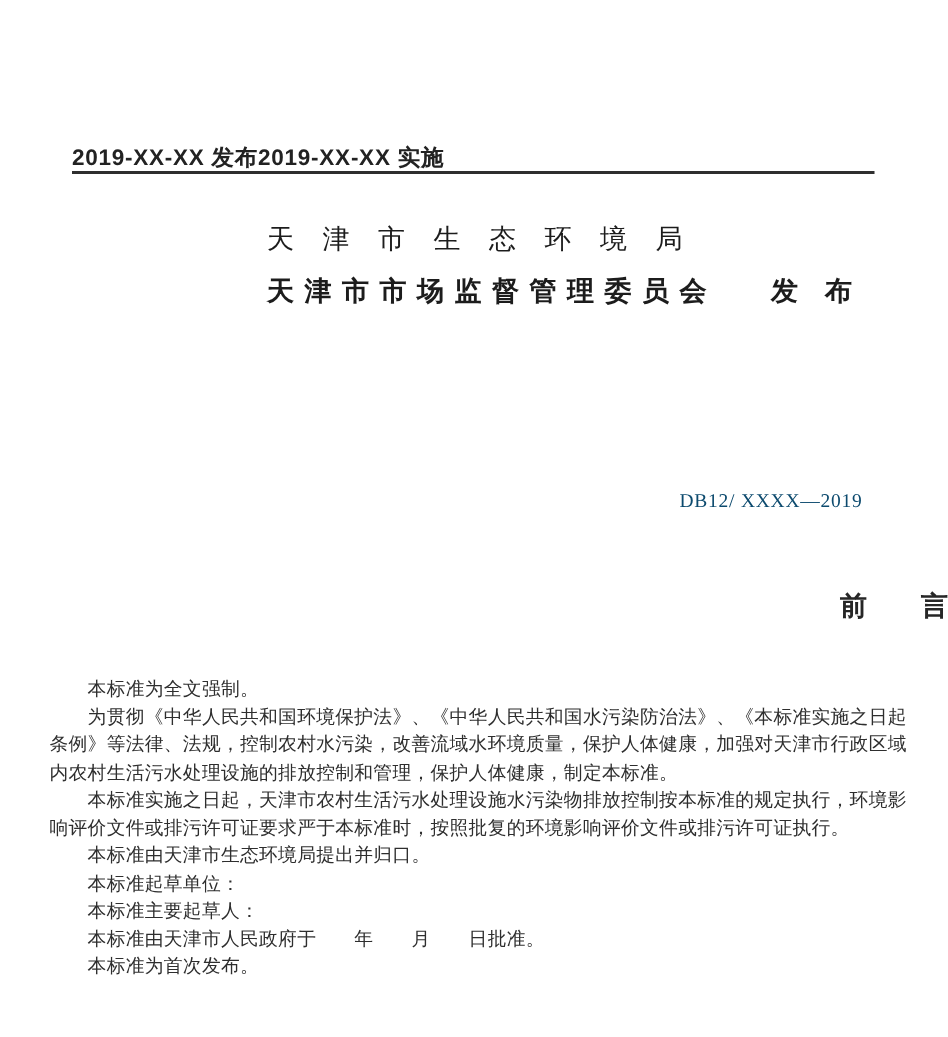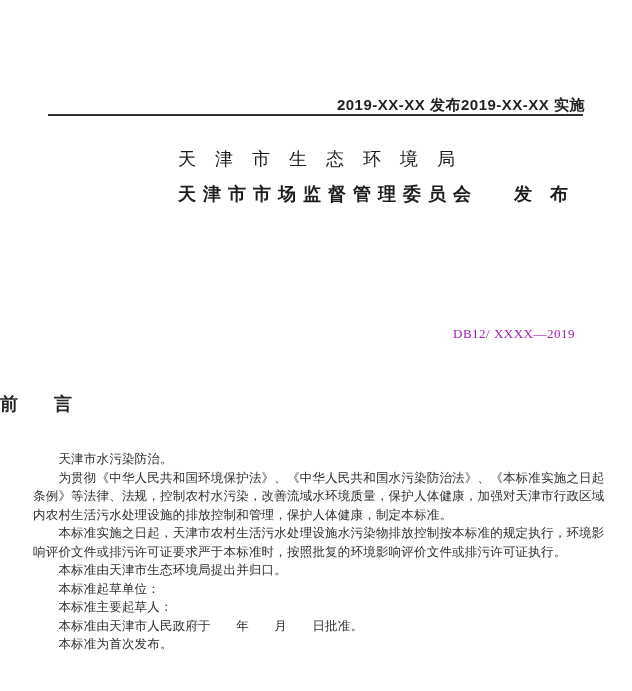--- a/index.html
+++ b/index.html
@@ -17,21 +17,21 @@
     font-family: "Liberation Serif", serif;
     color: #2e2e2e;
   }
   
   .date-row {
     position: absolute;
     left: 48px;
     right: 47px;
     top: 96px;
     display: flex;
-    justify-content: flex-end;
+    justify-content: flex-start;
     align-items: baseline;
   }
   .date {
     font-family: "Liberation Sans", sans-serif;
     font-weight: bold;
     font-size: 15px;
     letter-spacing: 0.5px;
     color: #222222;
     white-space: pre;
   }
@@ -71,31 +71,31 @@
   .pub2 .pub2-left { letter-spacing: 7px; }
   .pub2 .pub2-right { letter-spacing: 0; }
   
   .stdno {
     position: absolute;
     top: 326px;
     right: 57px;
     font-family: "Liberation Serif", serif;
     font-size: 13px;
     letter-spacing: 0.5px;
-    color: #a21caf;
+    color: #0c4a6e;
     white-space: pre;
   }
   
   .fw-title {
     position: absolute;
     left: 0;
     right: 0;
     top: 392px;
     margin: 0;
-    text-align: left;
+    text-align: right;
     font-family: Liberation Sans, sans-serif;
     font-weight: bold;
     font-size: 18px;
     color: #262626;
     white-space: pre;
   }
   .fw-body {
     position: absolute;
     left: 33px;
     top: 450px;
@@ -127,21 +127,21 @@
   <div class="pub2">
     <span class="pub2-left">天津市市场监督管理委员会</span>
     <span class="pub2-right">发　布</span>
   </div>
 
   <div class="stdno">DB12/ XXXX—2019</div>
 
   <h1 class="fw-title">前　　言</h1>
 
   <div class="fw-body">
-    <div class="fw-line">　　天津市水污染防治。</div>
+    <div class="fw-line">　　本标准为全文强制。</div>
     <div class="fw-line">　　为贯彻《中华人民共和国环境保护法》、《中华人民共和国水污染防治法》、《本标准实施之日起</div>
     <div class="fw-line">条例》等法律、法规，控制农村水污染，改善流域水环境质量，保护人体健康，加强对天津市行政区域</div>
     <div class="fw-line">内农村生活污水处理设施的排放控制和管理，保护人体健康，制定本标准。</div>
     <div class="fw-line">　　本标准实施之日起，天津市农村生活污水处理设施水污染物排放控制按本标准的规定执行，环境影</div>
     <div class="fw-line">响评价文件或排污许可证要求严于本标准时，按照批复的环境影响评价文件或排污许可证执行。</div>
     <div class="fw-line">　　本标准由天津市生态环境局提出并归口。</div>
     <div class="fw-line">　　本标准起草单位：</div>
     <div class="fw-line">　　本标准主要起草人：</div>
     <div class="fw-line">　　本标准由天津市人民政府于　　年　　月　　日批准。</div>
     <div class="fw-line">　　本标准为首次发布。</div>

